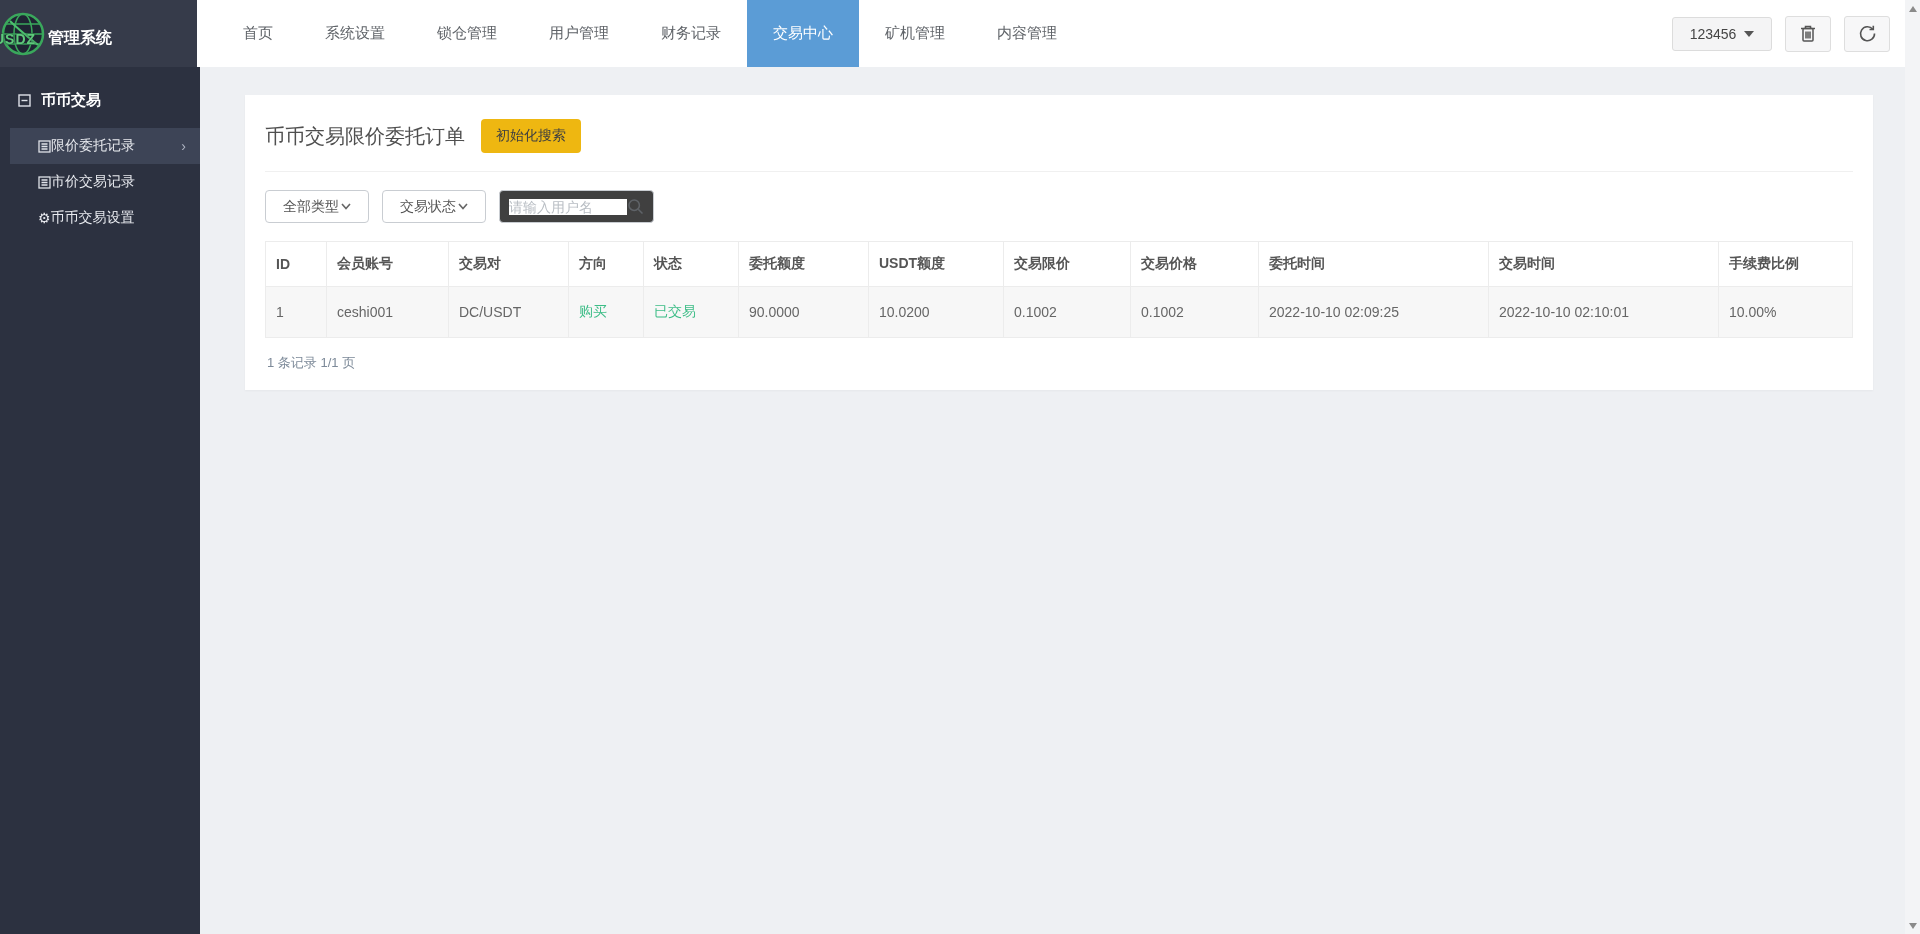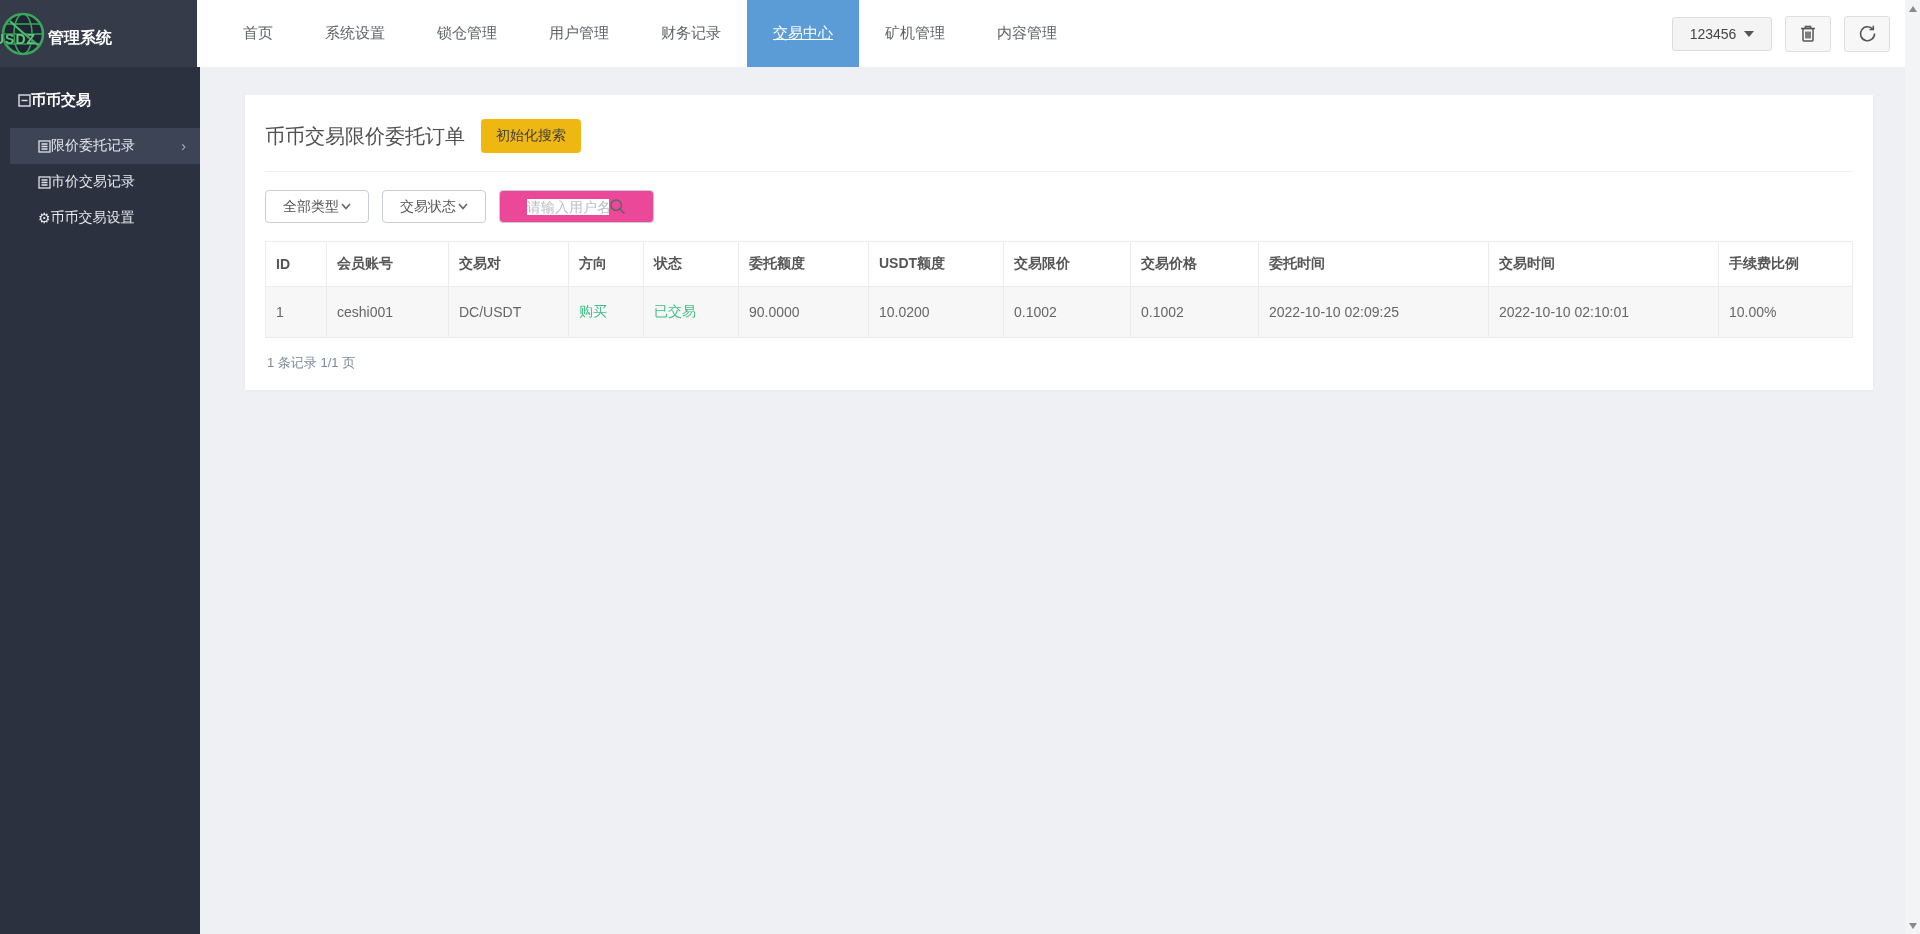--- a/index.html
+++ b/index.html
@@ -11,36 +11,36 @@
     background:#ffffff; display:flex; align-items:stretch; z-index:20; }
   .logo-block { width:197px; background:#363b4a; display:flex; align-items:center;
     flex:0 0 197px; position:relative; }
   .logo-globe { position:relative; width:46px; height:46px; margin-right:2px; }
   .logo-usdz { position:absolute; left:-6px; bottom:10px; color:#5ec97b;
     font-weight:bold; font-size:14px; letter-spacing:1px; text-shadow:0 0 2px #20242f; }
   .logo-title { color:#ffffff; font-size:16px; font-weight:bold; margin-top:10px; }
   .nav-items { display:flex; align-items:stretch; margin-left:20px;text-align:center; }
   .nav-item { display:flex; align-items:center; padding:0 26px; font-size:15px;
     color:#5f6368; cursor:pointer; }
-  .nav-item.active { background:#5b9cd6; color:#ffffff;text-decoration:underline; }
+  .nav-item.active { background:#5b9cd6; color:#ffffff; }
   .nav-right { margin-left:auto; display:flex; align-items:center; gap:13px;
     padding-right:30px; }
   .user-btn { height:20px; min-width:100px; background:#f4f4f5; border:1px solid #dcdcdc;
     border-radius:3px; display:flex; align-items:center; justify-content:center;
     gap:8px; font-size:14px; color:#444; padding:16px 14px; cursor:pointer; }
   .caret-down { width:0; height:0; border-left:5px solid transparent;
     border-right:5px solid transparent; border-top:6px solid #555; }
   .tool-btn { height:36px; width:46px; background:#f7f7f8; border:1px solid #dedede;
     border-radius:3px; display:flex; align-items:center; justify-content:center;
     cursor:pointer; }
 
   
   .sidebar { position:absolute; left:0; top:67px; bottom:0; width:200px;
     background:#2c3140; z-index:10; }
-  .side-group { display:flex; align-items:center; gap:0; color:#ffffff;
+  .side-group { display:flex; align-items:center; gap:10px; color:#ffffff;
     font-size:15px; font-weight:bold; padding:24px 0 18px 18px; }
   .side-item { height:36px; display:flex; align-items:center; gap:0;
     color:#e7e9ee; font-size:14px; margin-left:10px; padding-left:28px;
     cursor:pointer; position:relative; }
   .side-item.active { background:#3d4456; }
   .side-item .chev { position:absolute; right:14px; color:#aeb4c2; }
   .icon-svg { display:inline-flex; align-items:center; justify-content:center; }
   .gear-glyph { color:#e7e9ee; font-size:14px; line-height:1; }
 
   
@@ -51,21 +51,21 @@
   .card-header { display:flex; align-items:center; gap:16px;
     padding:6px 0 18px 0; border-bottom:1px solid #f0f0f0; }
   .page-title { font-size:20px; color:#4f4f4f; font-weight:500; }
   .reset-btn { background:#eeb711; color:#404040; font-size:14px; border:none;
     border-radius:4px; padding:8px 15px; cursor:pointer; }
   .filters { display:flex; align-items:center; gap:13px; margin-top:18px; }
   .select-box { width:104px; height:33px; border:1px solid #c9cdd2; border-radius:4px;
     display:flex; align-items:center; justify-content:space-between;
     padding:0 17px; font-size:14px; color:#555; background:#fff; cursor:pointer; }
   .search-box { width:155px; height:33px; border:1px solid #c9cdd2; border-radius:4px;
-    display:flex; align-items:center; padding:0 27px; background:#ec4899; }
+    display:flex; align-items:center; padding:0 9px; background:#404040; }
   .search-box input { border:none; outline:none; flex:1; font-size:14px; color:#555;
     min-width:0; font-family:inherit; }
   .search-box input::placeholder { color:#b9bec4; }
 
   table.data-table { width:100%; border-collapse:collapse; margin-top:18px;
     table-layout:fixed; }
   .data-table th { border:1px solid #ececec; text-align:left; font-size:14px;
     color:#555; font-weight:bold; padding:13px 10px; background:#ffffff; }
   .data-table td { border:1px solid #ececec; text-align:left; font-size:14px;
     color:#666; padding:16px 10px; background:#f7f7f7; }

